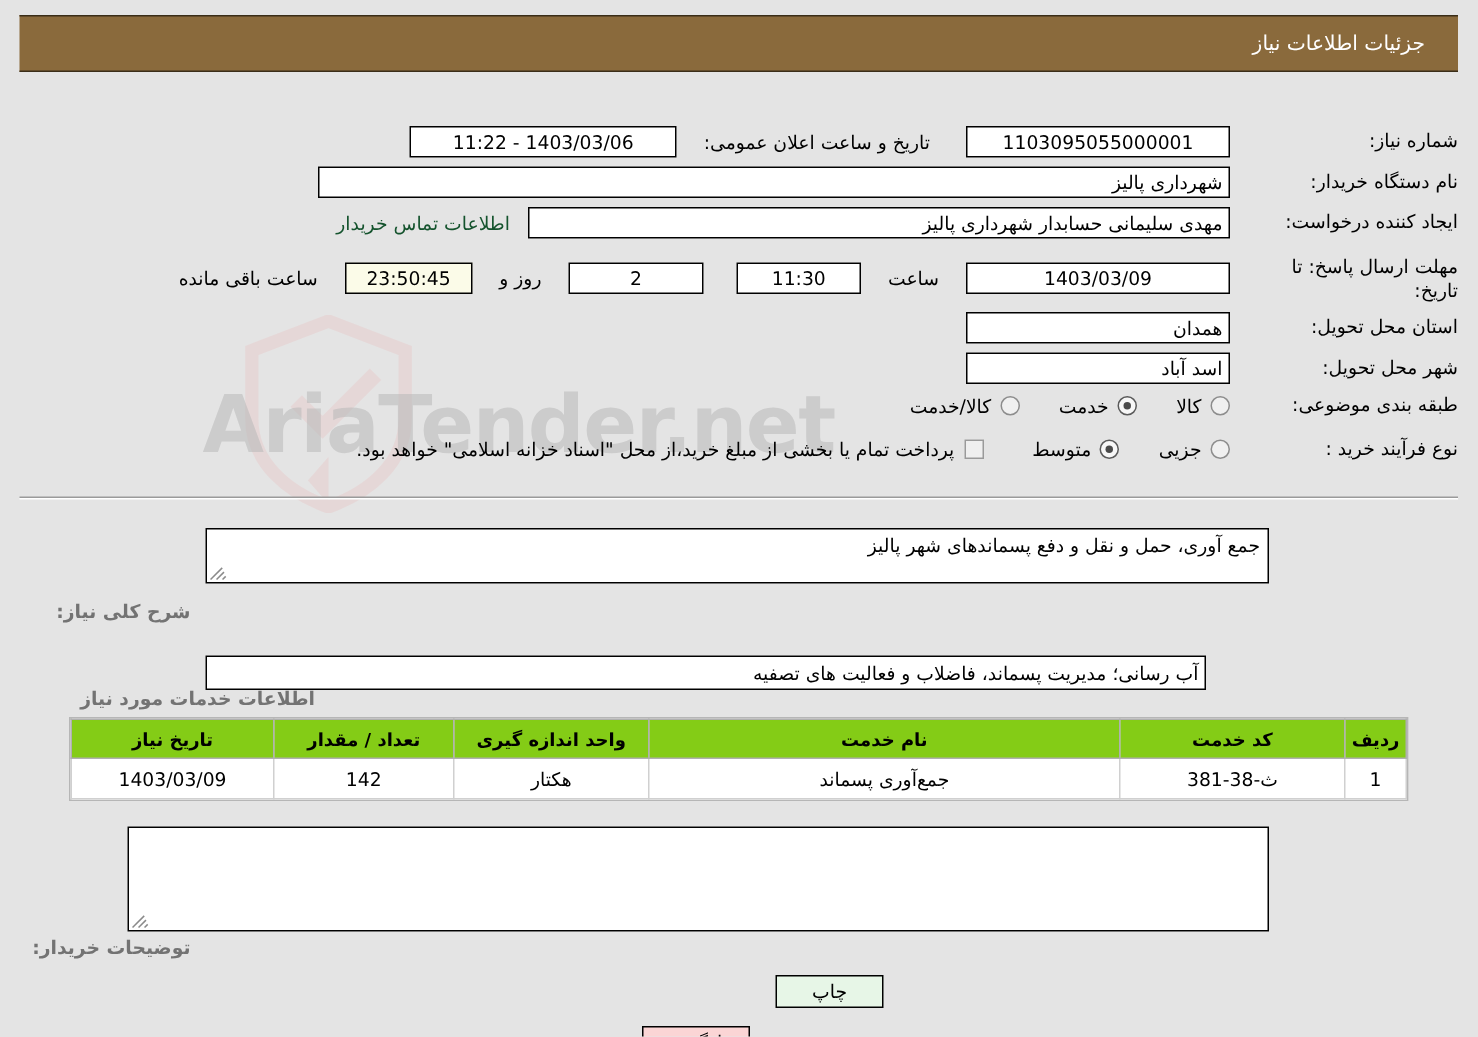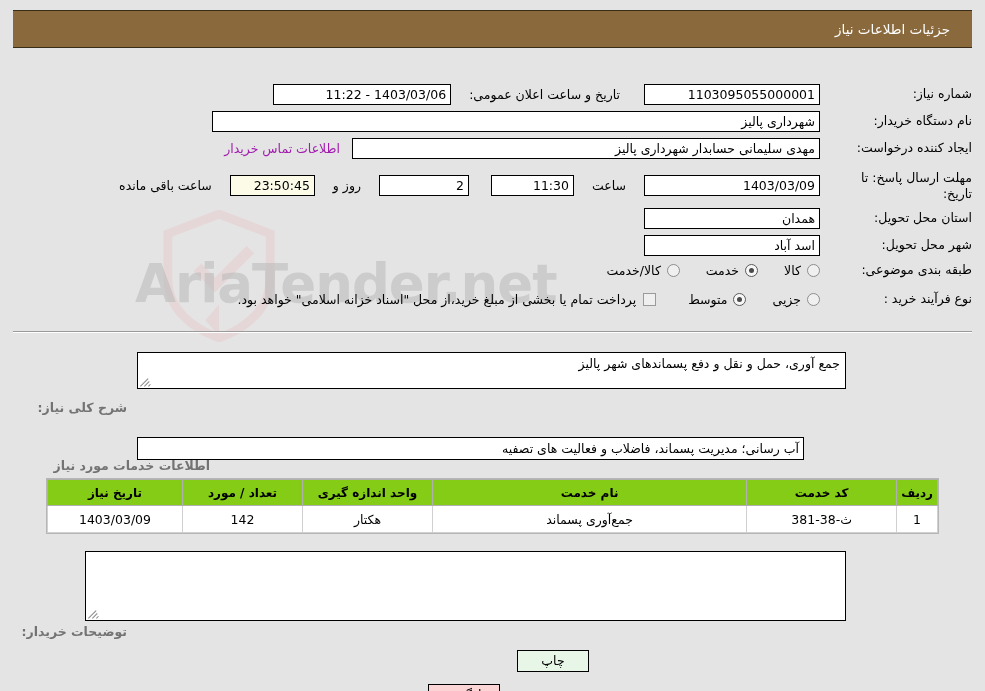--- a/index.html
+++ b/index.html
@@ -103,27 +103,27 @@
     height: 21px;
     line-height: 19px;
     font-size: 12.5px;
     padding: 0 4px;
     text-align: center;
     color: #000;
     overflow: hidden;
     white-space: nowrap;
   }
   .fld.rtl-text { text-align: right; direction: rtl; }
-  .fld.num { direction: ltr; text-align: right; font-family: "DejaVu Sans", sans-serif; }
+  .fld.num { direction: ltr; text-align: center; font-family: "DejaVu Sans", sans-serif; }
   .fld.yellowish { background: #fbfbe8; }
 
   .mini-lbl { font-size: 12.5px; padding: 0 18px; }
 
   .link {
-    color: #a21caf;
+    color: #14532d;
     font-size: 12.5px;
     text-decoration: none;
     cursor: pointer;
   }
 
   
   .radio-group { display: flex; align-items: center; direction: rtl; }
   .radio-item { display: flex; align-items: center; margin-left: 26px; }
   .radio {
     width: 13px; height: 13px;
@@ -358,21 +358,21 @@
   </div>
 
   <div class="tbl-wrap">
     <table class="needs">
       <thead>
         <tr>
           <th style="width:38px;">ردیف</th>
           <th style="width:150px;">کد خدمت</th>
           <th>نام خدمت</th>
           <th style="width:130px;">واحد اندازه گیری</th>
-          <th style="width:120px;">تعداد / مورد</th>
+          <th style="width:120px;">تعداد / مقدار</th>
           <th style="width:135px;">تاریخ نیاز</th>
         </tr>
       </thead>
       <tbody>
         <tr>
           <td class="ltr">1</td>
           <td>ث-38-381</td>
           <td>جمع‌آوری پسماند</td>
           <td>هکتار</td>
           <td class="ltr">142</td>

